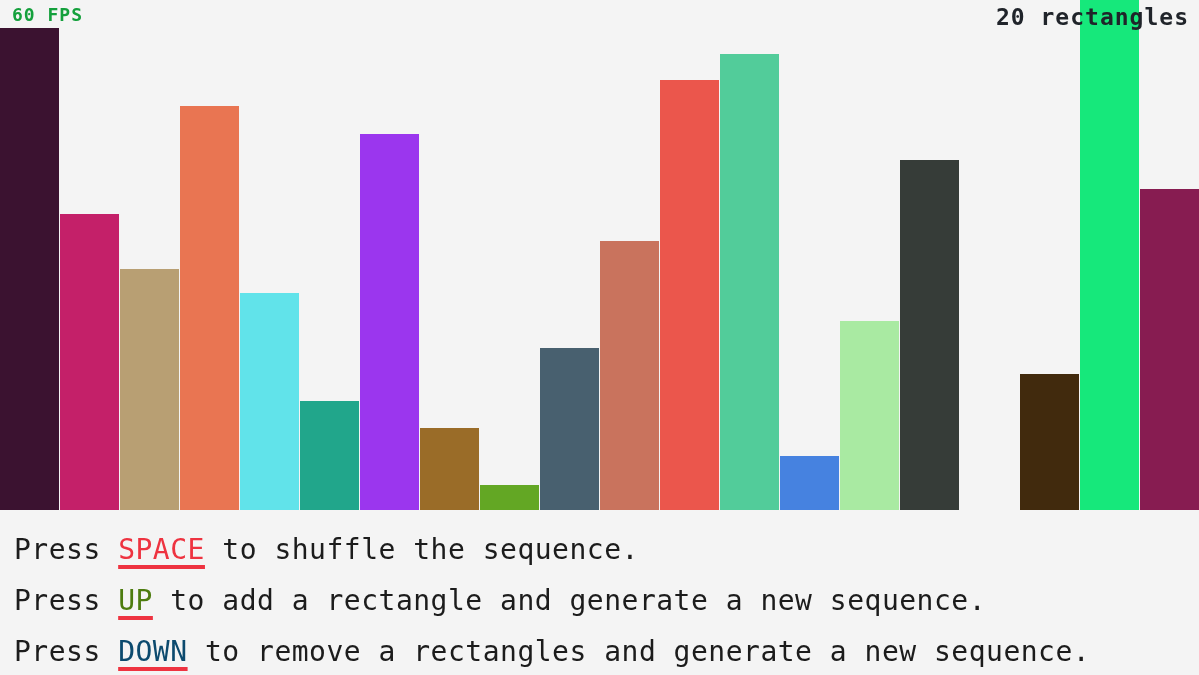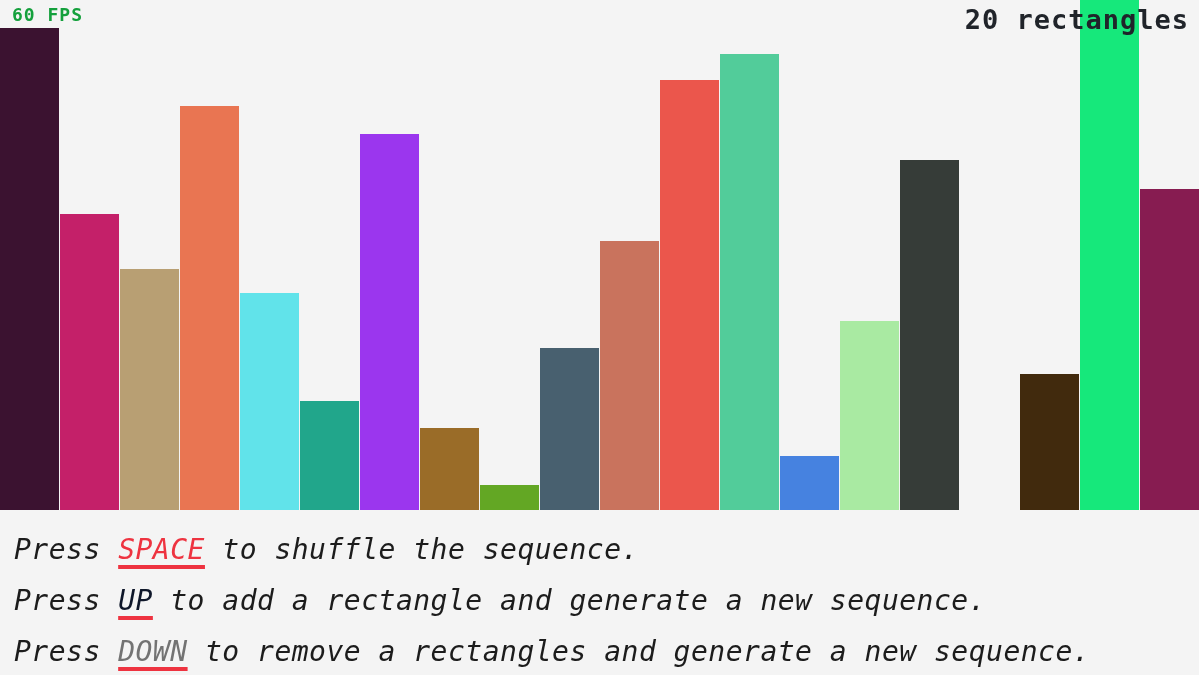--- a/index.html
+++ b/index.html
@@ -49,41 +49,40 @@
     white-space: nowrap;
     z-index: 20;
     line-height: 1;
   }
 
   #rect-count {
     position: absolute;
     right: 10px;
     top: 6px;
     font-family: "DejaVu Sans Mono", monospace;
-    font-size: 27px;
+    font-size: 23px;
     font-weight: bold;
     letter-spacing: 1px;
     color: #20242a;
     white-space: nowrap;
     z-index: 20;
     line-height: 1;
   }
 
   
   #instructions {
     position: absolute;
     left: 0;
     top: 510px;
     width: 1151px;
     height: 165px;
     background: #f4f4f4;
     z-index: 15;
     padding-top: 16px;
     box-sizing: border-box;
-    font-style: italic;
   }
 
   .instruction-line {
     font-family: "DejaVu Sans Mono", monospace;
     font-size: 28px;
     letter-spacing: 0.5px;
     color: #1c1c1c;
     margin: 0 0 3px 0;
     padding-left: 14px;
     white-space: nowrap;
@@ -123,17 +122,17 @@
       <div class="bar" style="left: 1080px; width: 59px; height: 525px; background: rgb(22, 232, 123);"></div>
       <div class="bar" style="left: 1140px; width: 59px; height: 321px; background: rgb(135, 28, 81);"></div>
     </div>
 
   <div id="fps-counter" style="color: rgb(20, 160, 60);">60 FPS</div>
 
   <div id="rect-count" style="color: rgb(32, 36, 42);">20 rectangles</div>
 
   <div id="instructions">
       <div class="instruction-line"><span>Press </span><span class="key" style="color: rgb(238, 51, 64); text-decoration-color: rgb(238, 51, 64);">SPACE</span><span> to shuffle the sequence.</span></div>
-      <div class="instruction-line"><span>Press </span><span class="key" style="color: #0f172a; text-decoration-color: rgb(238, 51, 64);">UP</span><span> to add a rectangle and generate a new sequence.</span></div>
-      <div class="instruction-line"><span>Press </span><span class="key" style="color: #737373; text-decoration-color: rgb(238, 51, 64);">DOWN</span><span> to remove a rectangles and generate a new sequence.</span></div>
+      <div class="instruction-line"><span>Press </span><span class="key" style="color: #4d7c0f; text-decoration-color: rgb(238, 51, 64);">UP</span><span> to add a rectangle and generate a new sequence.</span></div>
+      <div class="instruction-line"><span>Press </span><span class="key" style="color: #0c4a6e; text-decoration-color: rgb(238, 51, 64);">DOWN</span><span> to remove a rectangles and generate a new sequence.</span></div>
     </div>
 
 </div>
 
 </body></html>

